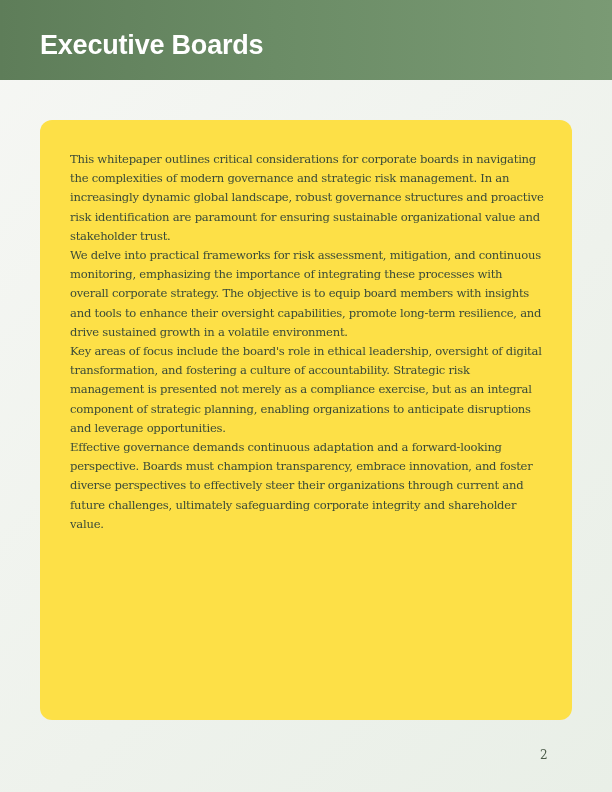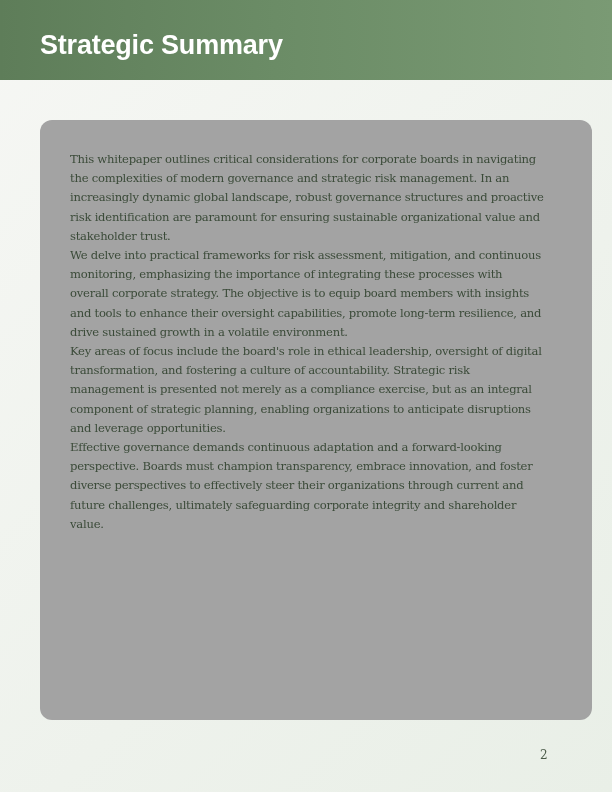--- a/index.html
+++ b/index.html
@@ -33,23 +33,22 @@
     line-height: 34px;
     color: #ffffff;
     letter-spacing: -0.2px;
   }
   .card {
     position: absolute;
     left: 40px;
     top: 120px;
     width: 532px;
     height: 600px;
-    background: #a3a3a3;
+    background: #fde047;
     border-radius: 12px;
-    padding-left: 20px;
   }
   .card-body {
     position: absolute;
     left: 30px;
     top: 30px;
     width: 474px;
   }
   .para {
     margin: 0;
     font-family: "DejaVu Serif", "Liberation Serif", serif;
@@ -64,21 +63,21 @@
     top: 748px;
     font-family: "DejaVu Serif", "Liberation Serif", serif;
     font-size: 12px;
     color: #4a5a48;
   }
 </style>
 </head>
 <body>
 
 <div class="header">
-  <h1 class="header-title">Strategic Summary</h1>
+  <h1 class="header-title">Executive Boards</h1>
 </div>
 
 <div class="card">
   <div class="card-body">
     <p class="para">This whitepaper outlines critical considerations for corporate boards in navigating the complexities of modern governance and strategic risk management. In an increasingly dynamic global landscape, robust governance structures and proactive risk identification are paramount for ensuring sustainable organizational value and stakeholder trust.</p>
     <p class="para">We delve into practical frameworks for risk assessment, mitigation, and continuous monitoring, emphasizing the importance of integrating these processes with overall corporate strategy. The objective is to equip board members with insights and tools to enhance their oversight capabilities, promote long-term resilience, and drive sustained growth in a volatile environment.</p>
     <p class="para">Key areas of focus include the board's role in ethical leadership, oversight of digital transformation, and fostering a culture of accountability. Strategic risk management is presented not merely as a compliance exercise, but as an integral component of strategic planning, enabling organizations to anticipate disruptions and leverage opportunities.</p>
     <p class="para">Effective governance demands continuous adaptation and a forward-looking perspective. Boards must champion transparency, embrace innovation, and foster diverse perspectives to effectively steer their organizations through current and future challenges, ultimately safeguarding corporate integrity and shareholder value.</p>
   </div>
 </div>

